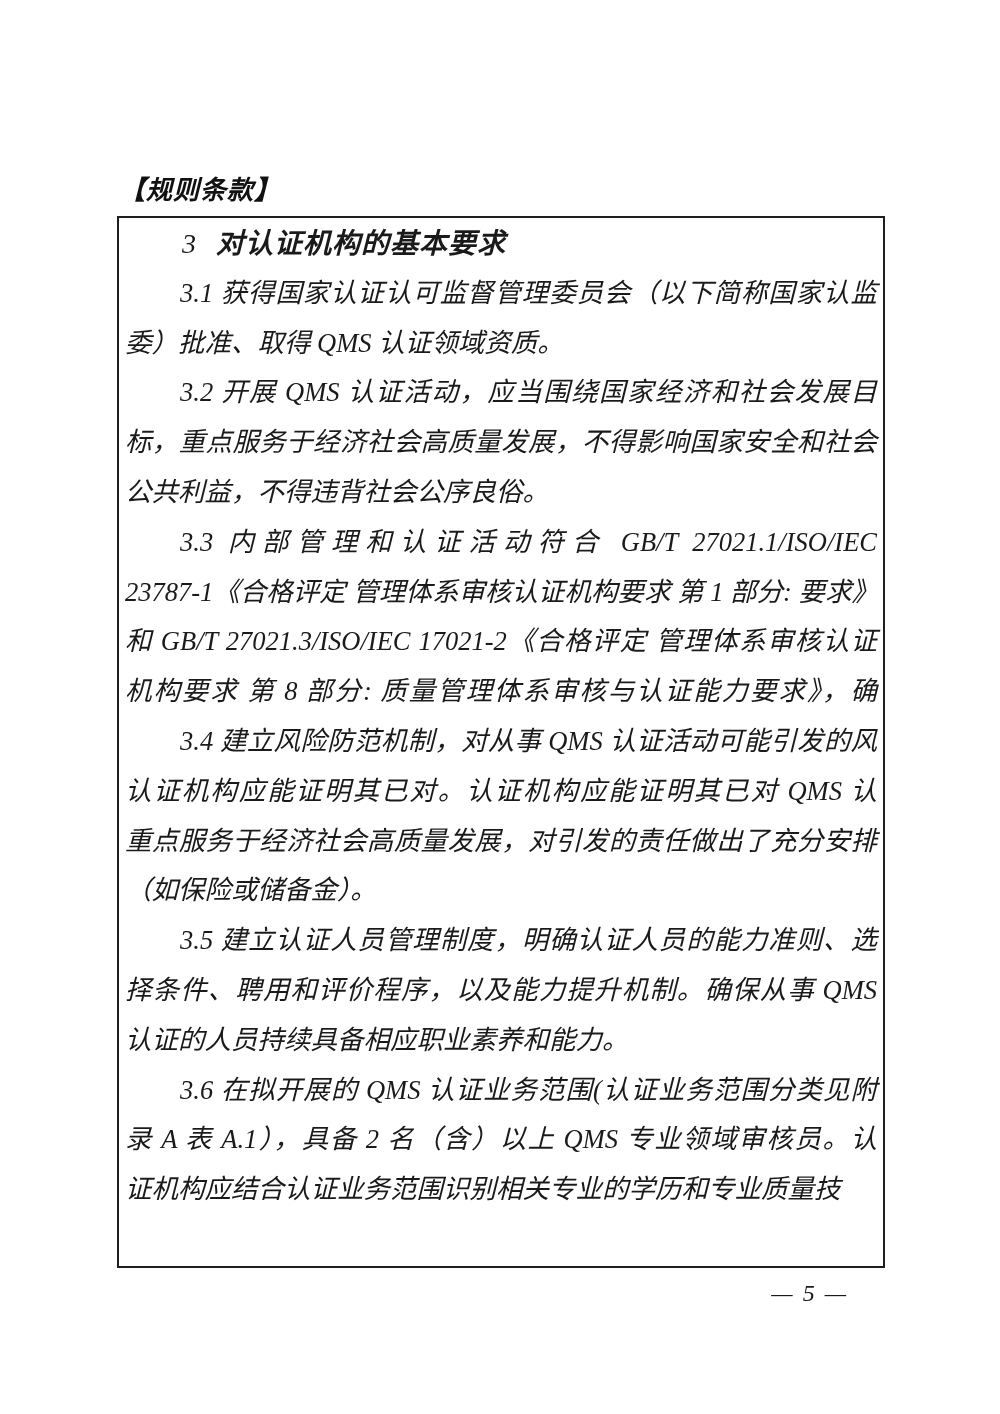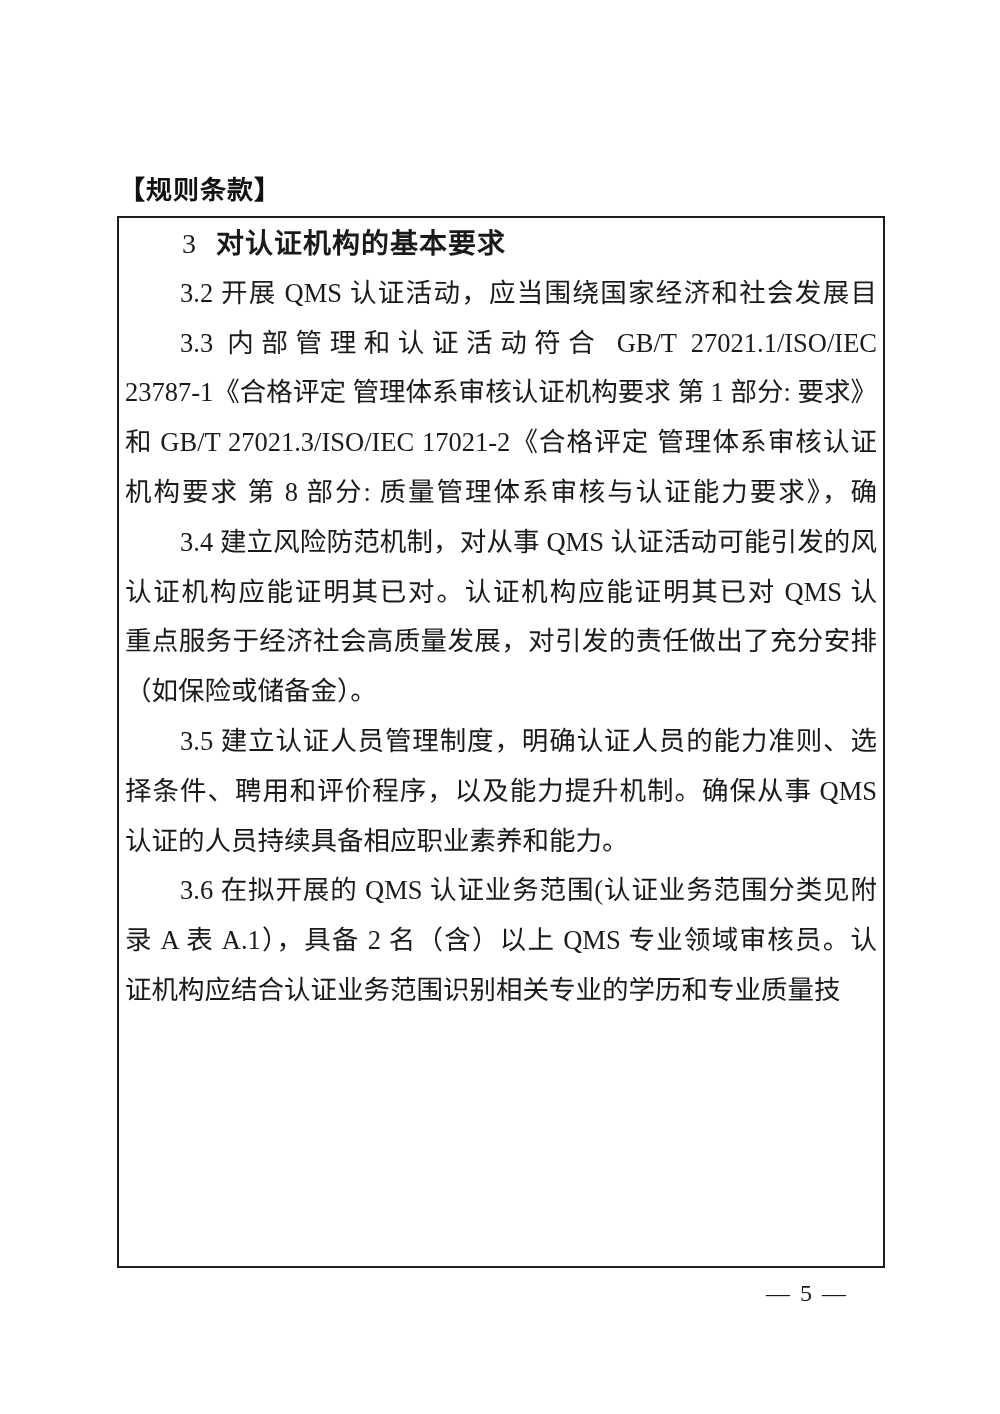--- a/index.html
+++ b/index.html
@@ -5,20 +5,21 @@
   * { margin: 0; padding: 0; box-sizing: border-box; }
   html, body { background: #ffffff; }
   .page {
     position: relative;
     width: 893px;
     height: 1414px;
     background: #ffffff;
     color: #1a1a1a;
     font-family: "Liberation Serif", "DejaVu Serif", serif;
     overflow: hidden;
+    font-style: italic;
   }
   .section-label {
     position: absolute;
     left: 119px;
     top: 174px;
     font-size: 26px;
     line-height: 32px;
     font-weight: 700;
     font-family: "Liberation Sans", "DejaVu Sans", sans-serif;
     letter-spacing: 1px;
@@ -84,21 +85,27 @@
 <div class="page">
 
   <div class="section-label">【规则条款】</div>
 
   <div class="clause-box">
     <div class="heading-line">
       <span class="h-num">3</span><span class="h-title">对认证机构的基本要求</span>
     </div>
     <div id="clauses">
         <div class="clause">
+          <div class="line first fill">3.1 获得国家认证认可监督管理委员会（以下简称国家认监</div>
+          <div class="line wrapok">委）批准、取得 QMS 认证领域资质。</div>
+        </div>
+        <div class="clause">
           <div class="line first fill">3.2 开展 QMS 认证活动，应当围绕国家经济和社会发展目</div>
+          <div class="line fill">标，重点服务于经济社会高质量发展，不得影响国家安全和社会</div>
+          <div class="line wrapok">公共利益，不得违背社会公序良俗。</div>
         </div>
         <div class="clause">
           <div class="line first fill">3.3 内部管理和认证活动符合 GB/T 27021.1/ISO/IEC</div>
           <div class="line fill">23787-1《合格评定 管理体系审核认证机构要求 第 1 部分: 要求》</div>
           <div class="line fill">和 GB/T 27021.3/ISO/IEC 17021-2《合格评定 管理体系审核认证</div>
           <div class="line fill">机构要求 第 8 部分: 质量管理体系审核与认证能力要求》，确</div>
         </div>
         <div class="clause">
           <div class="line first fill">3.4 建立风险防范机制，对从事 QMS 认证活动可能引发的风</div>
           <div class="line fill">认证机构应能证明其已对。认证机构应能证明其已对 QMS 认</div>

